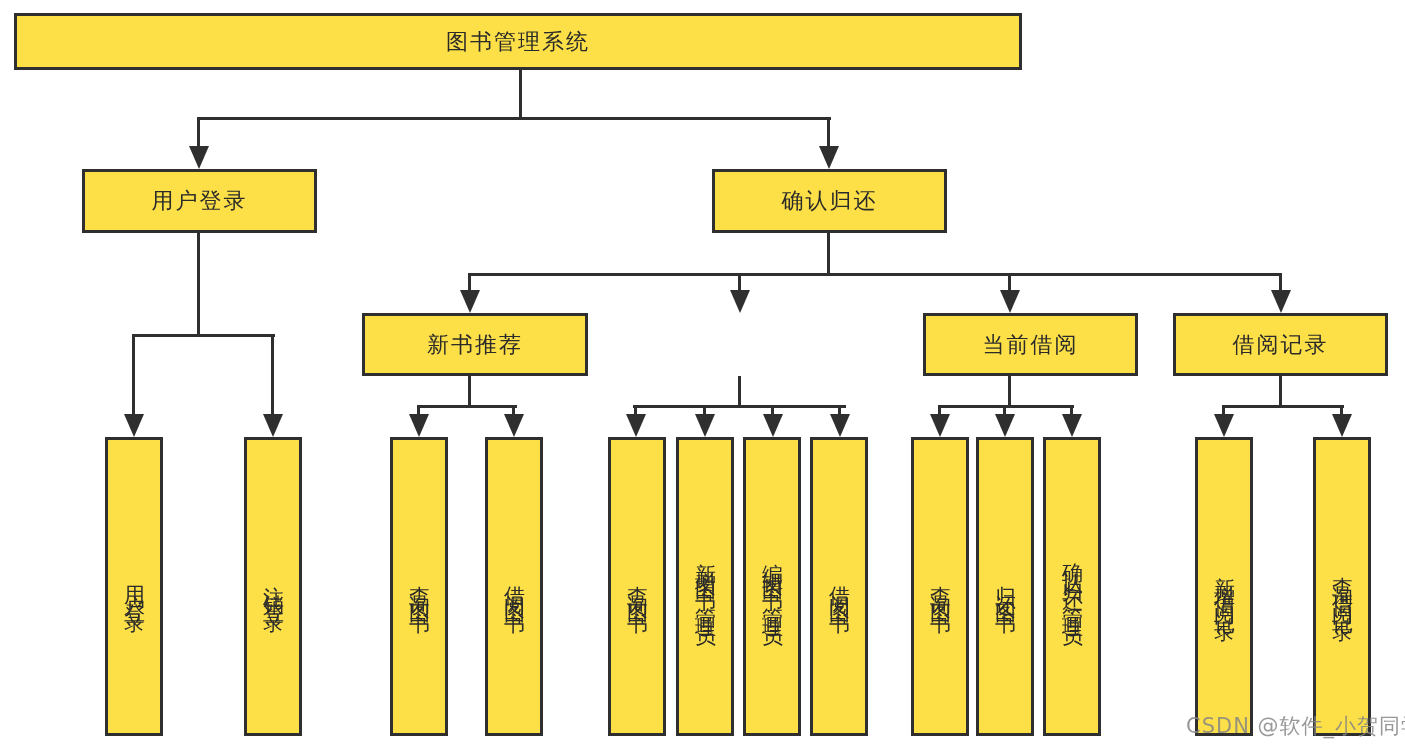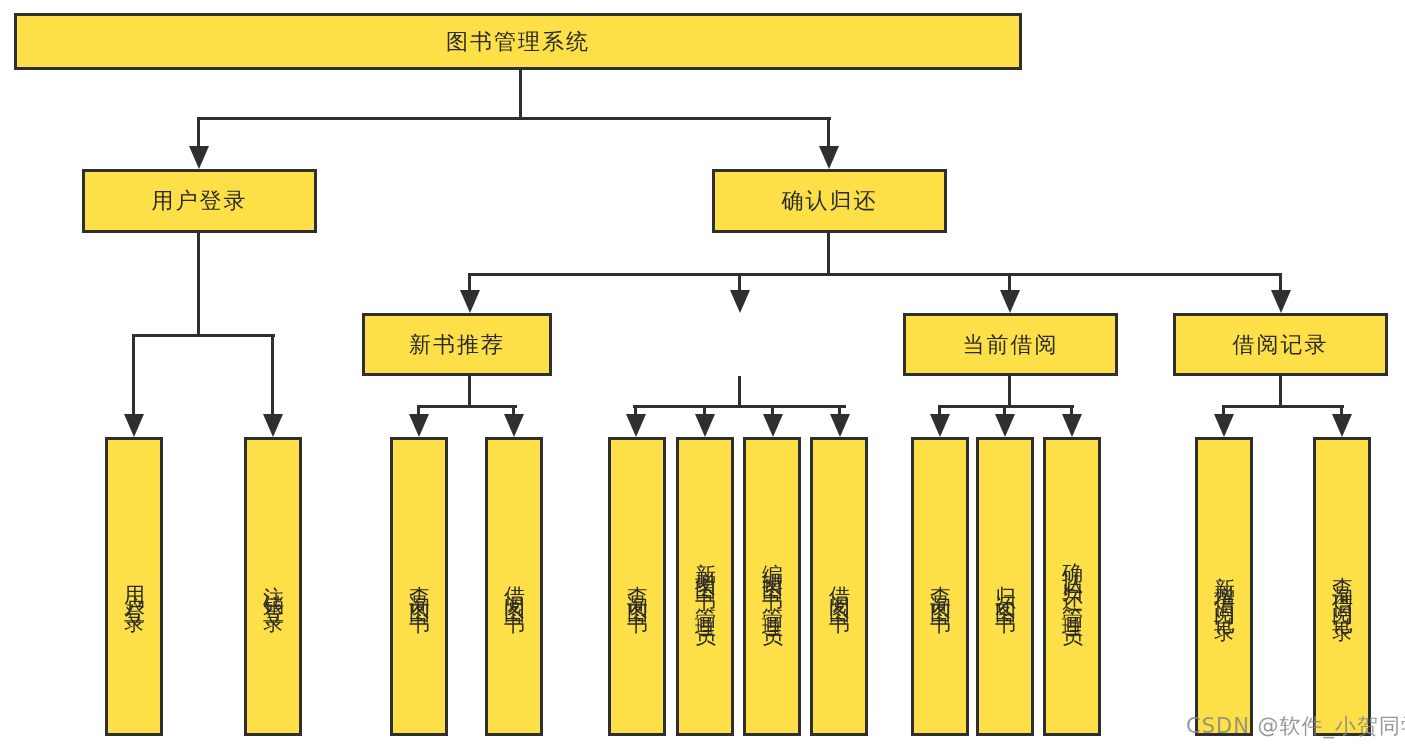--- a/index.html
+++ b/index.html
@@ -20,24 +20,24 @@
 <body>
 
 <div id="stage">
 
   <div class="box h" style="left:14px;top:13px;width:1008px;height:57px;">图书管理系统</div>
 
   <div class="box h" style="left:82px;top:169px;width:235px;height:64px;">用户登录</div>
 
   <div class="box h" style="left:712px;top:169px;width:235px;height:64px;">确认归还</div>
 
-  <div class="box h" style="left:362px;top:313px;width:190px;height:63px;text-align:center;">新书推荐</div>
+  <div class="box h" style="left:362px;top:313px;width:226px;height:63px;text-align:center;">新书推荐</div>
 
 
-  <div class="box h" style="left:903px;top:313px;width:215px;height:63px;">当前借阅</div>
+  <div class="box h" style="left:923px;top:313px;width:215px;height:63px;">当前借阅</div>
 
   <div class="box h" style="left:1173px;top:313px;width:215px;height:63px;">借阅记录</div>
 
   <div class="box v" style="left:105px;top:437px;width:58px;height:299px;">
     <span>用户登录</span>
     </div>
 
   <div class="box v" style="left:244px;top:437px;width:58px;height:299px;">
     <span>注销登录</span>
     </div>

